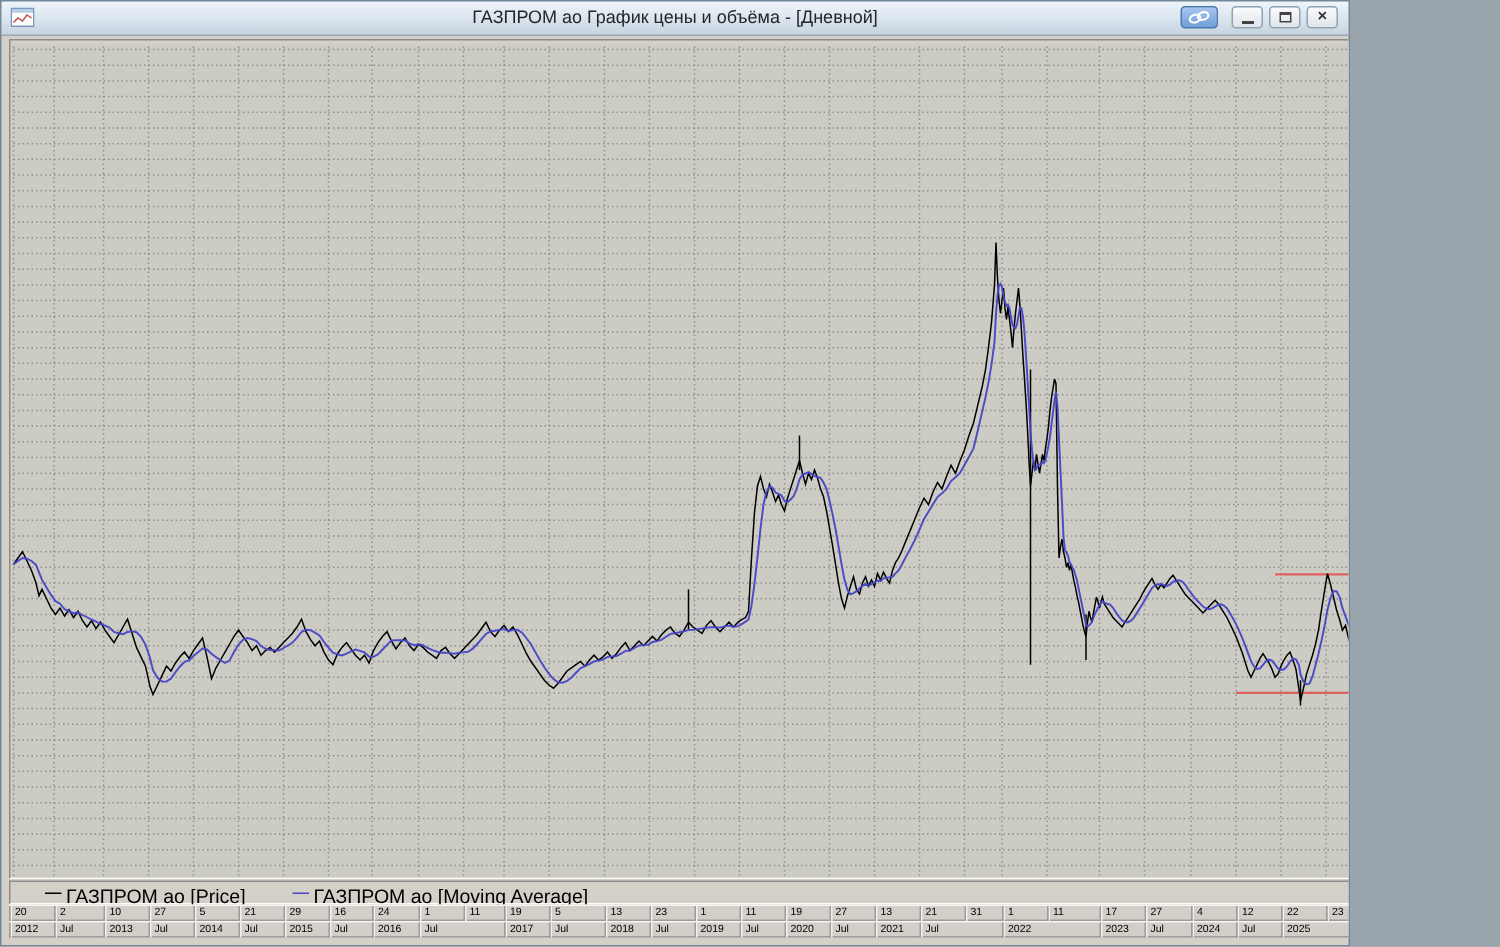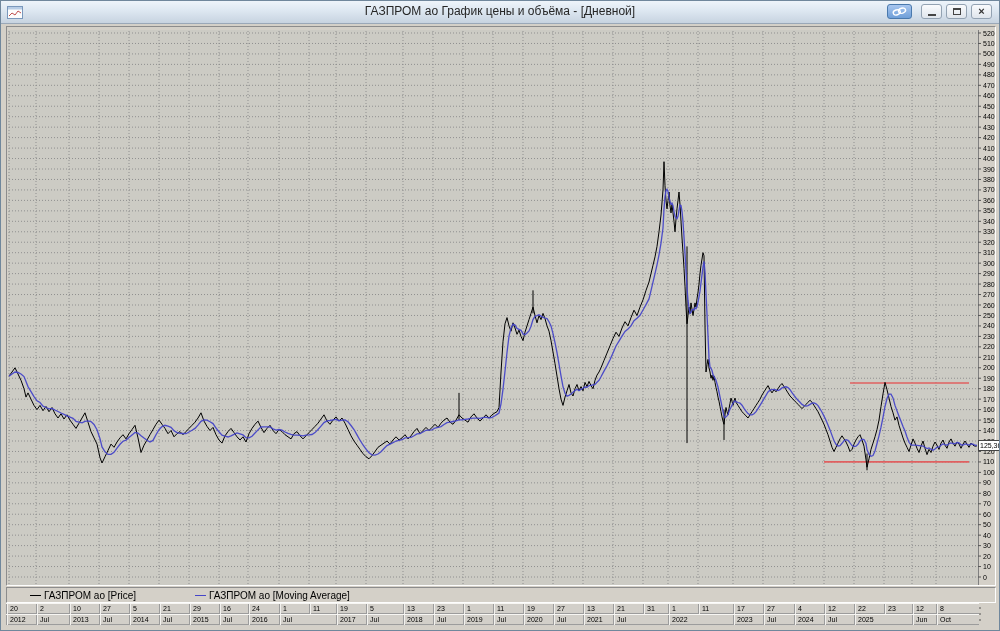--- a/index.html
+++ b/index.html
@@ -1,37 +1,37 @@
 <!DOCTYPE html>
 <html><head>
 <meta charset="utf-8">
 <style>
   html,body{margin:0;padding:0;background:#9aa4ac;font-family:"Liberation Sans",sans-serif;}
-  .window{position:relative;width:1000px;height:631px;background:#d4d0c8;border:1px solid #70879c;box-sizing:border-box;overflow:hidden;}
+  .window{position:relative;width:900px;height:631px;background:#d4d0c8;border:1px solid #70879c;box-sizing:border-box;overflow:hidden;}
   .titlebar{position:absolute;left:0;top:0;width:100%;height:22px;
     background:linear-gradient(#eef4fa 0%,#dde7f1 45%,#c7d3e0 100%);
     border-bottom:1px solid #9aa8b8;}
   .title-text{position:absolute;left:0;top:3px;width:100%;text-align:center;font-size:12px;color:#262626;}
   .title-icon{position:absolute;left:6px;top:4px;width:16px;height:13px;}
   .controls{position:absolute;right:7px;top:3px;display:flex;gap:4px;}
   .wbtn{width:21px;height:15px;border:1px solid #93a2b2;border-radius:3px;
     background:linear-gradient(#fafbfd,#dfe5ec);display:flex;align-items:center;justify-content:center;
     box-sizing:border-box;color:#333;}
   .wbtn.link{width:25px;border-color:#4a79ad;background:linear-gradient(#a8c6ef,#6f9fd8);margin-right:5px;}
   .min-glyph{width:8px;height:2px;background:#444;margin-top:6px;}
   .restore-glyph{width:8px;height:7px;border:1px solid #444;border-top:2px solid #444;box-sizing:border-box;}
   .close-glyph{font-size:11px;font-weight:bold;line-height:11px;color:#333;}
   .chart-pane{position:absolute;left:5px;top:25px;width:990px;height:560px;background:#d4d0c8;
     border:1px solid;border-color:#8c8c8c #fdfdfd #fdfdfd #8c8c8c;box-sizing:border-box;}
   #plot{position:absolute;left:0;top:0;width:1000px;height:631px;}
   .price-tag{position:absolute;left:977px;top:439px;width:22px;height:11px;background:#ffffff;
     border:1px solid #444;box-sizing:border-box;font-size:7px;line-height:9px;padding-left:1px;color:#000;}
   .legend-strip{position:absolute;left:5px;top:586px;width:990px;height:16px;background:#d4d0c8;
     border:1px solid;border-color:#8c8c8c #fdfdfd #fdfdfd #8c8c8c;box-sizing:border-box;}
-  .leg-item{position:absolute;top:2px;font-size:10px;color:#000;white-space:nowrap;}
+  .leg-item{position:absolute;top:2px;font-size:13px;color:#000;white-space:nowrap;}
   .leg-dash{position:absolute;top:7px;width:11px;height:1.4px;}
   .xaxis{position:absolute;left:5px;top:602px;width:973px;height:23px;background:#d2cfc9;}
   .xrow{position:absolute;left:0;width:100%;height:11px;border-top:1px solid #f7f6f3;border-bottom:1px solid #9c9c9c;box-sizing:border-box;}
   .xcell{position:absolute;top:0;height:10px;font-size:7px;line-height:9px;color:#000;
     border-left:1px solid #9c9c9c;box-shadow:inset 1px 0 0 #f2f1ee;padding-left:3px;
     box-sizing:border-box;white-space:nowrap;overflow:hidden;}
 </style>
 </head>
 <body>
 

